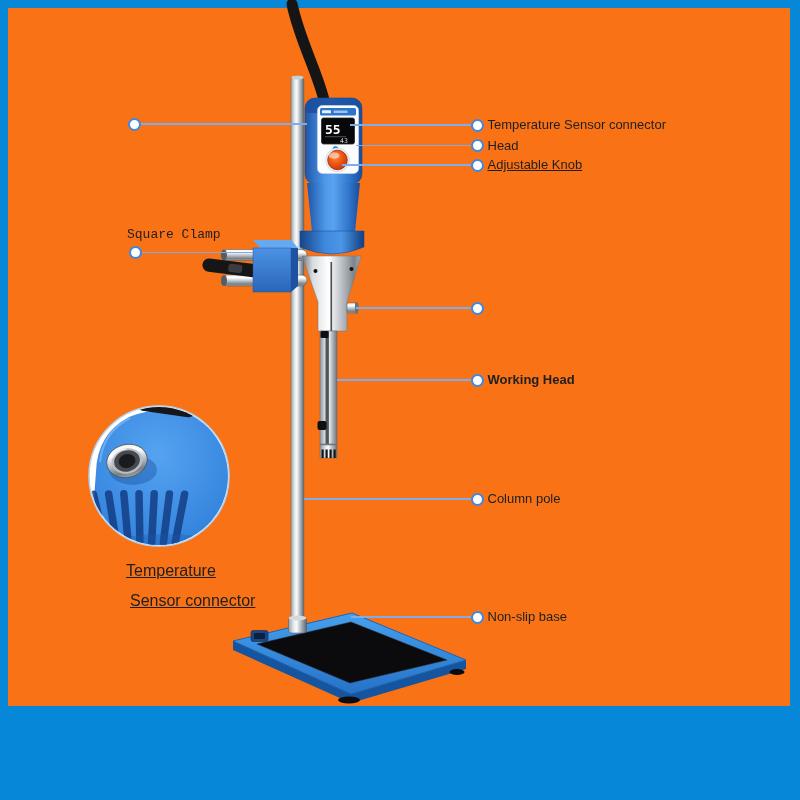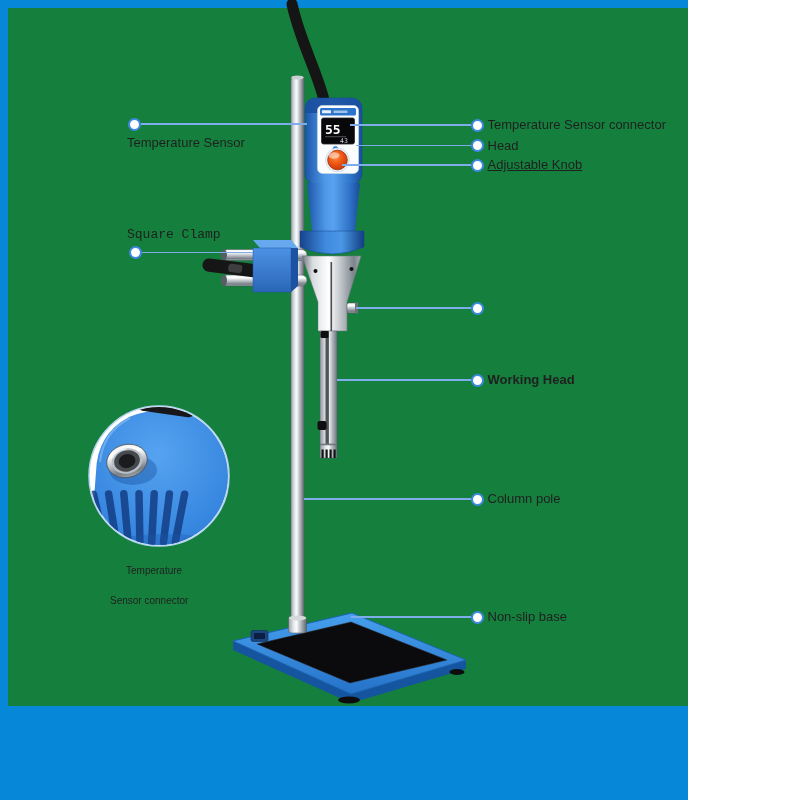--- a/index.html
+++ b/index.html
@@ -1,30 +1,30 @@
 <!DOCTYPE html>
 <html><head>
 <meta charset="utf-8">
 <style>
   html,body{margin:0;padding:0;background:#ffffff;}
   #stage{
-    position:relative;width:688px;height:800px;background:#15803d;overflow:hidden;
+    position:relative;width:800px;height:800px;background:#f97316;overflow:hidden;
     font-family:"Liberation Sans","DejaVu Sans",sans-serif;
   }
   .frame{position:absolute;background:#0787d7;}
   #frame-top{left:0;top:0;width:800px;height:8px;}
   #frame-left{left:0;top:0;width:8px;height:800px;}
   #frame-right{left:790px;top:0;width:10px;height:800px;}
   #frame-bottom{left:0;top:706px;width:800px;height:94px;}
   #artwork{position:absolute;left:0;top:0;z-index:1;}
   .lead{position:absolute;height:1.6px;background:#7fadea;z-index:2;}
   .marker{position:absolute;width:9px;height:9px;border:2.2px solid #3f88e2;border-radius:50%;
           background:#ffffff;z-index:3;}
   .lbl{position:absolute;color:#1f1f1f;font-size:13px;line-height:21px;white-space:nowrap;z-index:3;}
-  .cap{position:absolute;color:#1f1f1f;font-size:10px;line-height:19px;white-space:nowrap;z-index:3;}
+  .cap{position:absolute;color:#1f1f1f;font-size:16px;line-height:19px;white-space:nowrap;z-index:3;text-decoration:underline;}
 </style>
 </head>
 <body>
 
 <div id="stage">
 
   <div id="frame-top" class="frame"></div>
   <div id="frame-left" class="frame"></div>
   <div id="frame-right" class="frame"></div>
   <div id="frame-bottom" class="frame"></div>
@@ -198,21 +198,20 @@
           <rect x="162.7" y="490" width="7.5" height="56" rx="3.75" transform="rotate(7 166.5 518)"></rect>
           <rect x="176.2" y="490" width="7.5" height="56" rx="3.75" transform="rotate(11 180 518)"></rect>
         </g>
         <ellipse cx="165" cy="562" rx="90" ry="28" fill="#1a55a8" opacity="0.3"></ellipse>
       </g>
     </g>
   </svg>
 
   <div class="lead" style="left:141px;top:123.2px;width:166px;"></div>
   <div class="marker" style="left:127.5px;top:117.5px;"></div>
-  <div class="lbl" style="left:127px;top:132px;">Temperature Sensor</div>
 
   <div class="lead" style="left:141px;top:251.7px;width:112px;"></div>
   <div class="marker" style="left:128.5px;top:246px;"></div>
   <div class="lbl" style="left:127px;top:224px;font-family:Liberation Mono, monospace;">Square Clamp</div>
 
   <div class="lead" style="left:350px;top:124.2px;width:121px;"></div>
   <div class="marker" style="left:471px;top:118.5px;"></div>
   <div class="lbl" style="left:487.5px;top:114px;">Temperature Sensor connector</div>
 
   <div class="lead" style="left:356px;top:144.7px;width:115px;"></div>
@@ -232,15 +231,15 @@
 
   <div class="lead" style="left:303.5px;top:498.2px;width:167.5px;"></div>
   <div class="marker" style="left:471px;top:492.5px;"></div>
   <div class="lbl" style="left:487.5px;top:488px;">Column pole</div>
 
   <div class="lead" style="left:351px;top:616.2px;width:120px;"></div>
   <div class="marker" style="left:471px;top:610.5px;"></div>
   <div class="lbl" style="left:487.5px;top:606px;">Non-slip base</div>
 
   <div class="cap" style="left:126px;top:561px;">Temperature</div>
-  <div class="cap" style="left:110px;top:591px;">Sensor connector</div>
+  <div class="cap" style="left:130px;top:591px;">Sensor connector</div>
 
 </div>
 
 </body></html>

